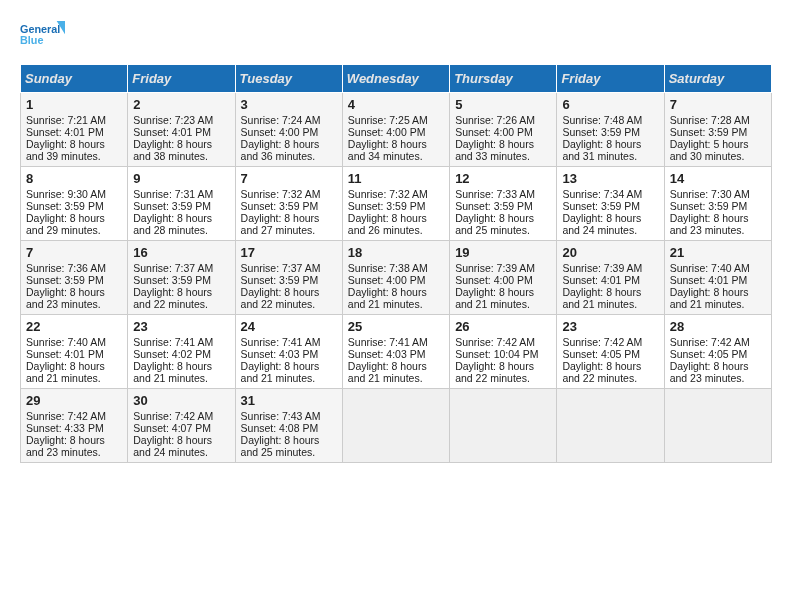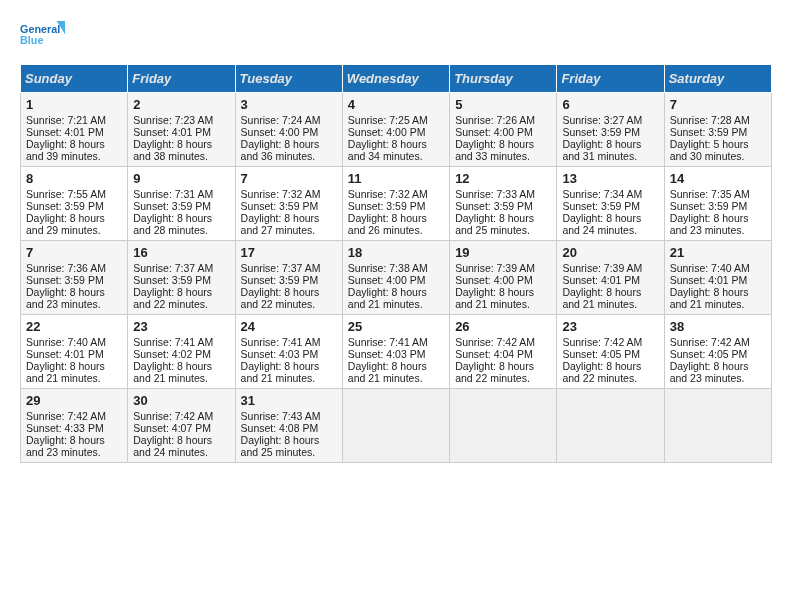--- a/index.html
+++ b/index.html
@@ -126,35 +126,35 @@
         <span>Daylight: 8 hours and 34 minutes.</span>
       </td>
         <td>
         <span class="day-num">5</span>
         <span>Sunrise: 7:26 AM</span><br>
         <span>Sunset: 4:00 PM</span><br>
         <span>Daylight: 8 hours and 33 minutes.</span>
       </td>
         <td>
         <span class="day-num">6</span>
-        <span>Sunrise: 3:27 AM</span><br>
+        <span>Sunrise: 7:48 AM</span><br>
         <span>Sunset: 3:59 PM</span><br>
         <span>Daylight: 8 hours and 31 minutes.</span>
       </td>
         <td>
         <span class="day-num">7</span>
         <span>Sunrise: 7:28 AM</span><br>
         <span>Sunset: 3:59 PM</span><br>
         <span>Daylight: 5 hours and 30 minutes.</span>
       </td>
       </tr>
       <tr>
         <td>
         <span class="day-num">8</span>
-        <span>Sunrise: 7:55 AM</span><br>
+        <span>Sunrise: 9:30 AM</span><br>
         <span>Sunset: 3:59 PM</span><br>
         <span>Daylight: 8 hours and 29 minutes.</span>
       </td>
         <td>
         <span class="day-num">9</span>
         <span>Sunrise: 7:31 AM</span><br>
         <span>Sunset: 3:59 PM</span><br>
         <span>Daylight: 8 hours and 28 minutes.</span>
       </td>
         <td>
@@ -176,21 +176,21 @@
         <span>Daylight: 8 hours and 25 minutes.</span>
       </td>
         <td>
         <span class="day-num">13</span>
         <span>Sunrise: 7:34 AM</span><br>
         <span>Sunset: 3:59 PM</span><br>
         <span>Daylight: 8 hours and 24 minutes.</span>
       </td>
         <td>
         <span class="day-num">14</span>
-        <span>Sunrise: 7:35 AM</span><br>
+        <span>Sunrise: 7:30 AM</span><br>
         <span>Sunset: 3:59 PM</span><br>
         <span>Daylight: 8 hours and 23 minutes.</span>
       </td>
       </tr>
       <tr>
         <td>
         <span class="day-num">7</span>
         <span>Sunrise: 7:36 AM</span><br>
         <span>Sunset: 3:59 PM</span><br>
         <span>Daylight: 8 hours and 23 minutes.</span>
@@ -253,31 +253,31 @@
       </td>
         <td>
         <span class="day-num">25</span>
         <span>Sunrise: 7:41 AM</span><br>
         <span>Sunset: 4:03 PM</span><br>
         <span>Daylight: 8 hours and 21 minutes.</span>
       </td>
         <td>
         <span class="day-num">26</span>
         <span>Sunrise: 7:42 AM</span><br>
-        <span>Sunset: 4:04 PM</span><br>
+        <span>Sunset: 10:04 PM</span><br>
         <span>Daylight: 8 hours and 22 minutes.</span>
       </td>
         <td>
         <span class="day-num">23</span>
         <span>Sunrise: 7:42 AM</span><br>
         <span>Sunset: 4:05 PM</span><br>
         <span>Daylight: 8 hours and 22 minutes.</span>
       </td>
         <td>
-        <span class="day-num">38</span>
+        <span class="day-num">28</span>
         <span>Sunrise: 7:42 AM</span><br>
         <span>Sunset: 4:05 PM</span><br>
         <span>Daylight: 8 hours and 23 minutes.</span>
       </td>
       </tr>
       <tr>
         <td>
         <span class="day-num">29</span>
         <span>Sunrise: 7:42 AM</span><br>
         <span>Sunset: 4:33 PM</span><br>

